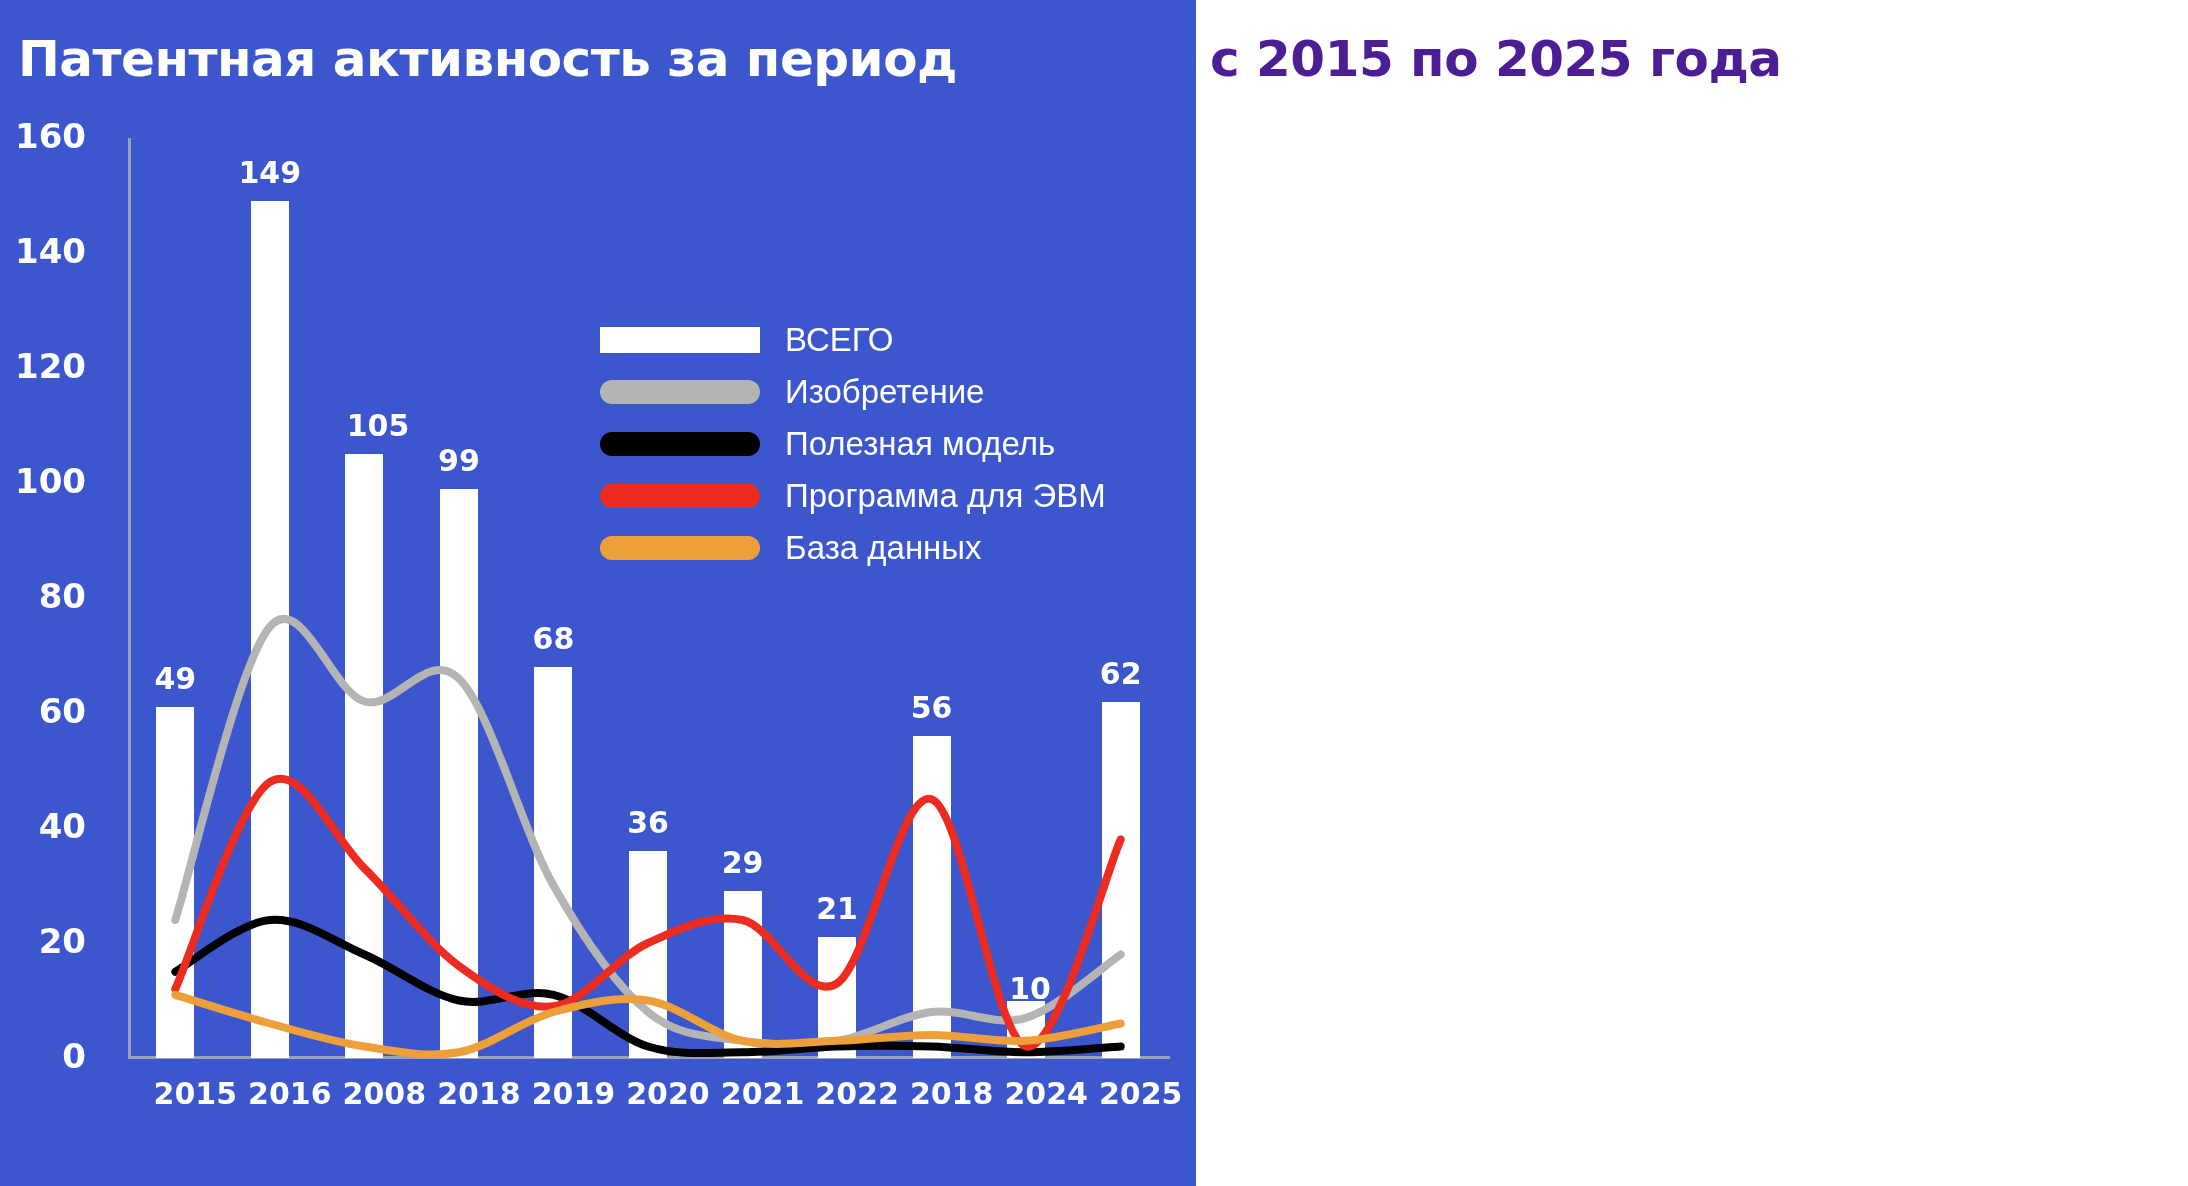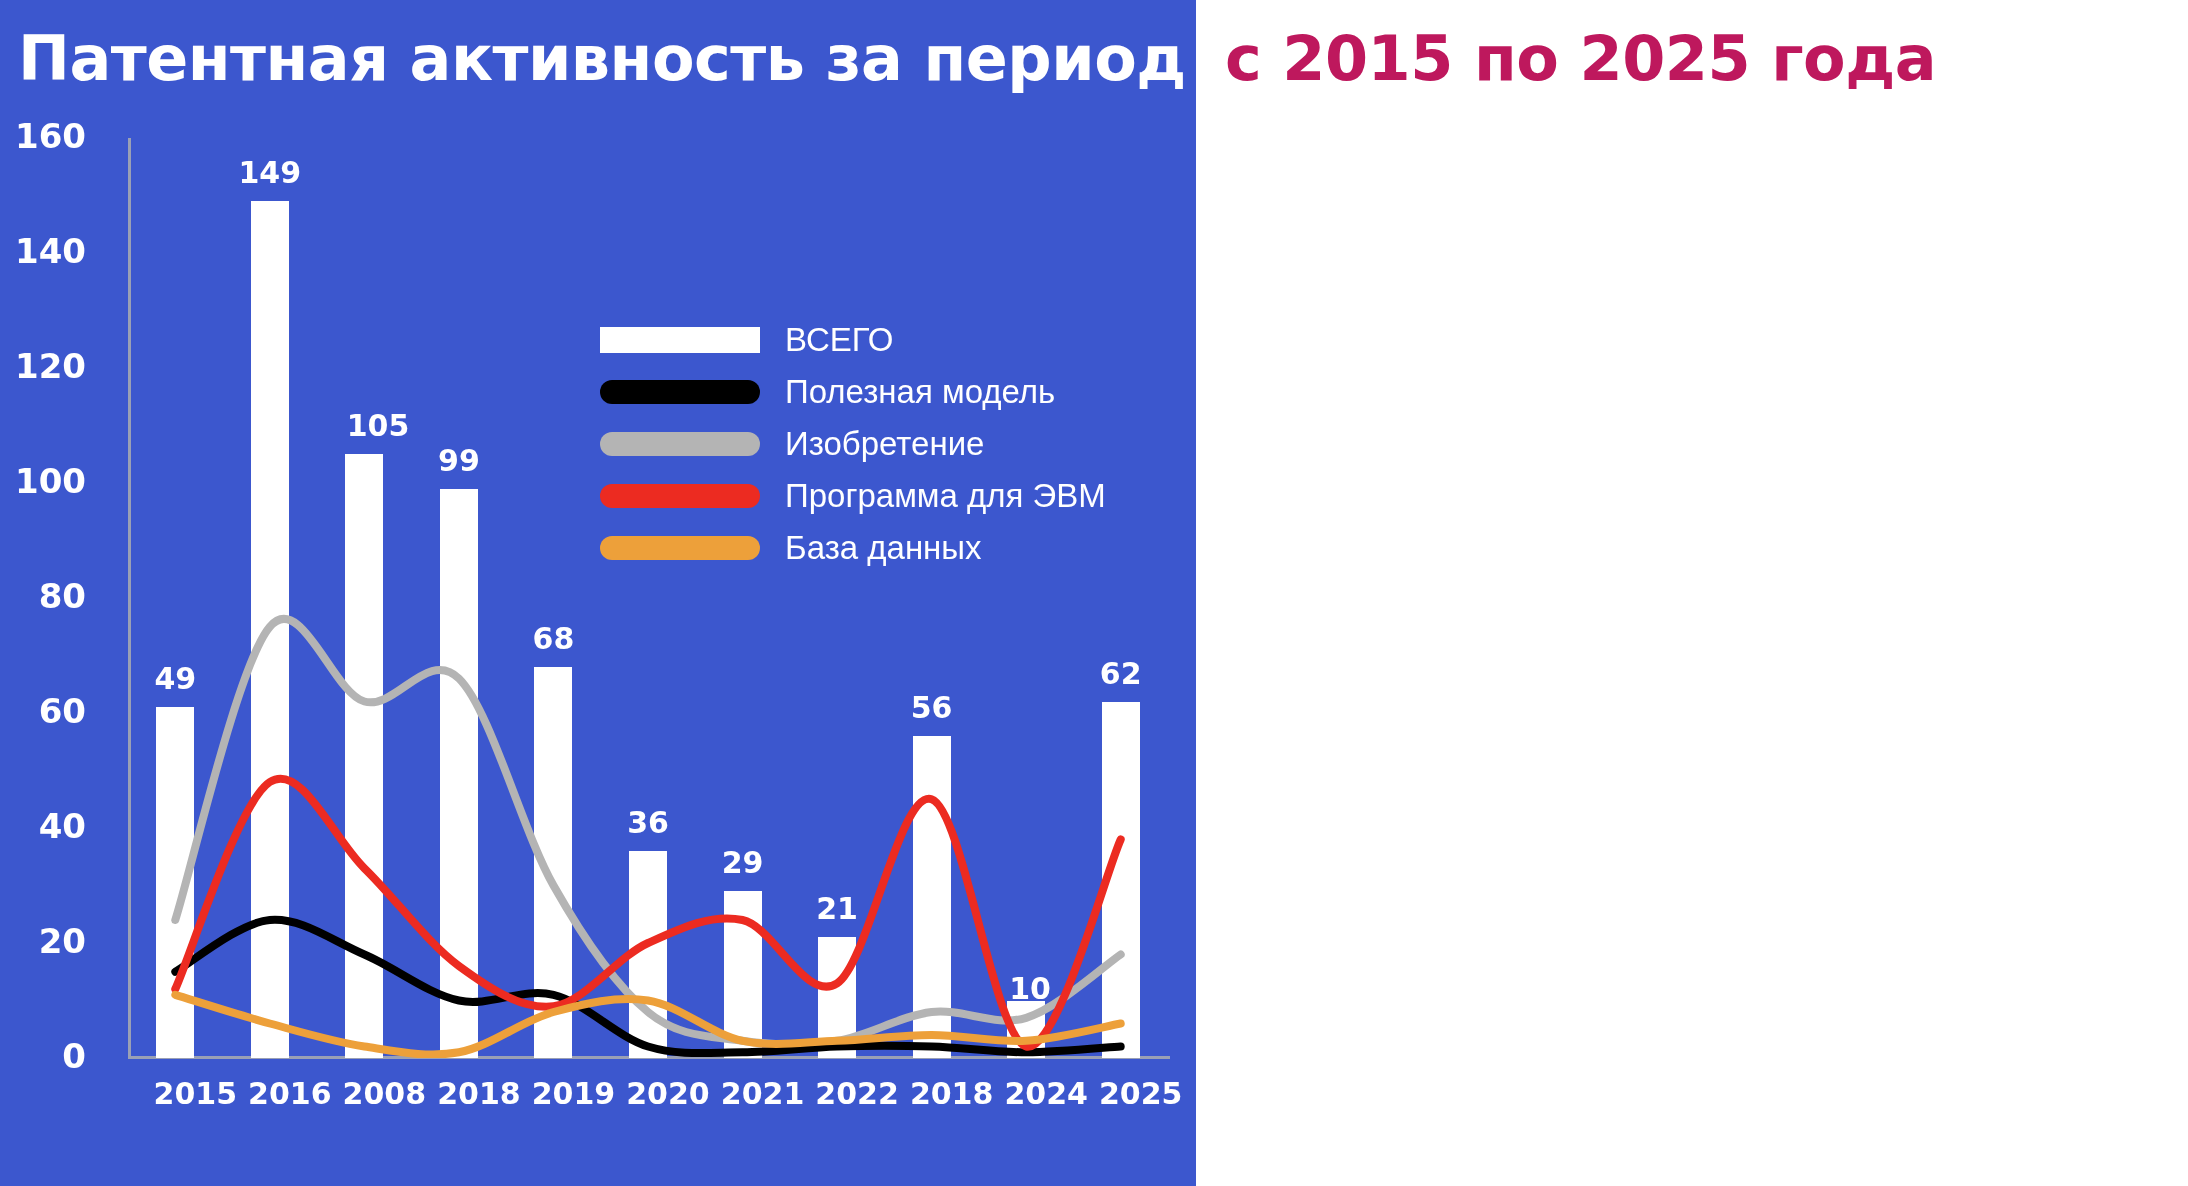--- a/index.html
+++ b/index.html
@@ -4,24 +4,24 @@
 <style>
   * { margin:0; padding:0; box-sizing:border-box; }
   html,body { width:2188px; height:1186px; background:#ffffff; font-family:"Liberation Sans", sans-serif; overflow:hidden; }
   #page { position:relative; width:2188px; height:1186px; background:#ffffff; }
 
   
   #left-panel { position:absolute; left:0; top:0; width:1196px; height:1186px; background:#3c57ce; }
 
   
   #title-wrap { position:absolute; left:0; top:14px; width:2188px; height:90px; z-index:40; pointer-events:none; }
-  .title-txt { position:absolute; top:0; font-size:62px; font-weight:bold; letter-spacing:-0.5px; white-space:nowrap;
+  .title-txt { position:absolute; top:0; font-size:50px; font-weight:bold; letter-spacing:-0.5px; white-space:nowrap;
                font-family:"DejaVu Sans", sans-serif; line-height:90px; }
   #title-a { left:18px; color:#ffffff; }
-  #title-b { left:1210px; color:#be185d;margin-left:15px; }
+  #title-b { left:1210px; color:#4c1d95; }
 
   
   #chart { position:absolute; left:0; top:120px; width:1196px; height:1000px; }
   .ytick { position:absolute; right:1110px; width:160px; text-align:right; color:#fff; font-size:34px;
            font-weight:bold; font-family:"DejaVu Sans", sans-serif; transform:translateY(-22px); }
   #plot { position:absolute; left:128px; top:18px; width:1040px; height:920px; }
   #axis-y { position:absolute; left:128px; top:18px; width:3px; height:920px; background:#9aa0b5; }
   #axis-x { position:absolute; left:128px; top:936px; width:1042px; height:3px; background:#9aa0b5; }
   .bar { position:absolute; bottom:0; width:38px; background:#ffffff; }
   .barlabel { position:absolute; color:#ffffff; font-size:30px; font-weight:bold;
@@ -109,26 +109,26 @@
         <div class="xtick" style="left: 979.182px;">2024</div>
         <div class="xtick" style="left: 1073.73px;">2025</div>
       </div>
 
     <div id="legend">
         <div class="leg-row">
           <div class="leg-swatch sq" style="background: rgb(255, 255, 255);"></div>
           <div class="leg-label">ВСЕГО</div>
         </div>
         <div class="leg-row">
+          <div class="leg-swatch" style="background: rgb(180, 180, 180);"></div>
+          <div class="leg-label">Изобретение</div>
+        </div>
+        <div class="leg-row">
           <div class="leg-swatch" style="background: rgb(0, 0, 0);"></div>
           <div class="leg-label">Полезная модель</div>
-        </div>
-        <div class="leg-row">
-          <div class="leg-swatch" style="background: rgb(180, 180, 180);"></div>
-          <div class="leg-label">Изобретение</div>
         </div>
         <div class="leg-row">
           <div class="leg-swatch" style="background: rgb(236, 43, 33);"></div>
           <div class="leg-label">Программа для ЭВМ</div>
         </div>
         <div class="leg-row">
           <div class="leg-swatch" style="background: rgb(237, 160, 58);"></div>
           <div class="leg-label">База данных</div>
         </div>
       </div>

